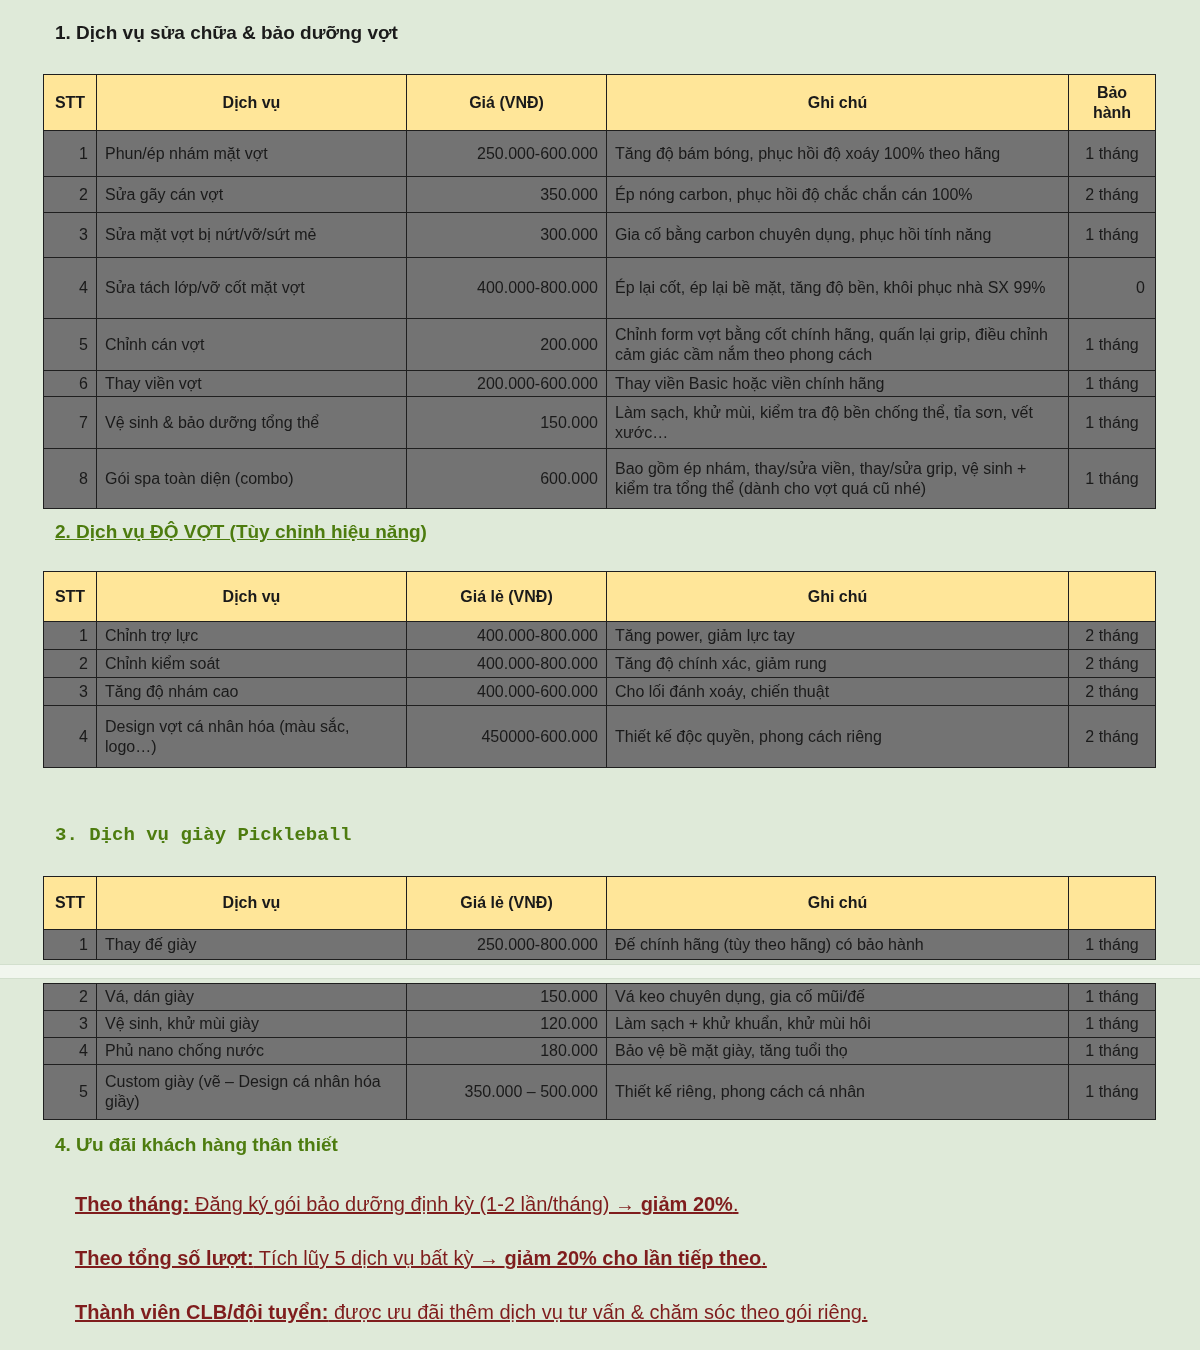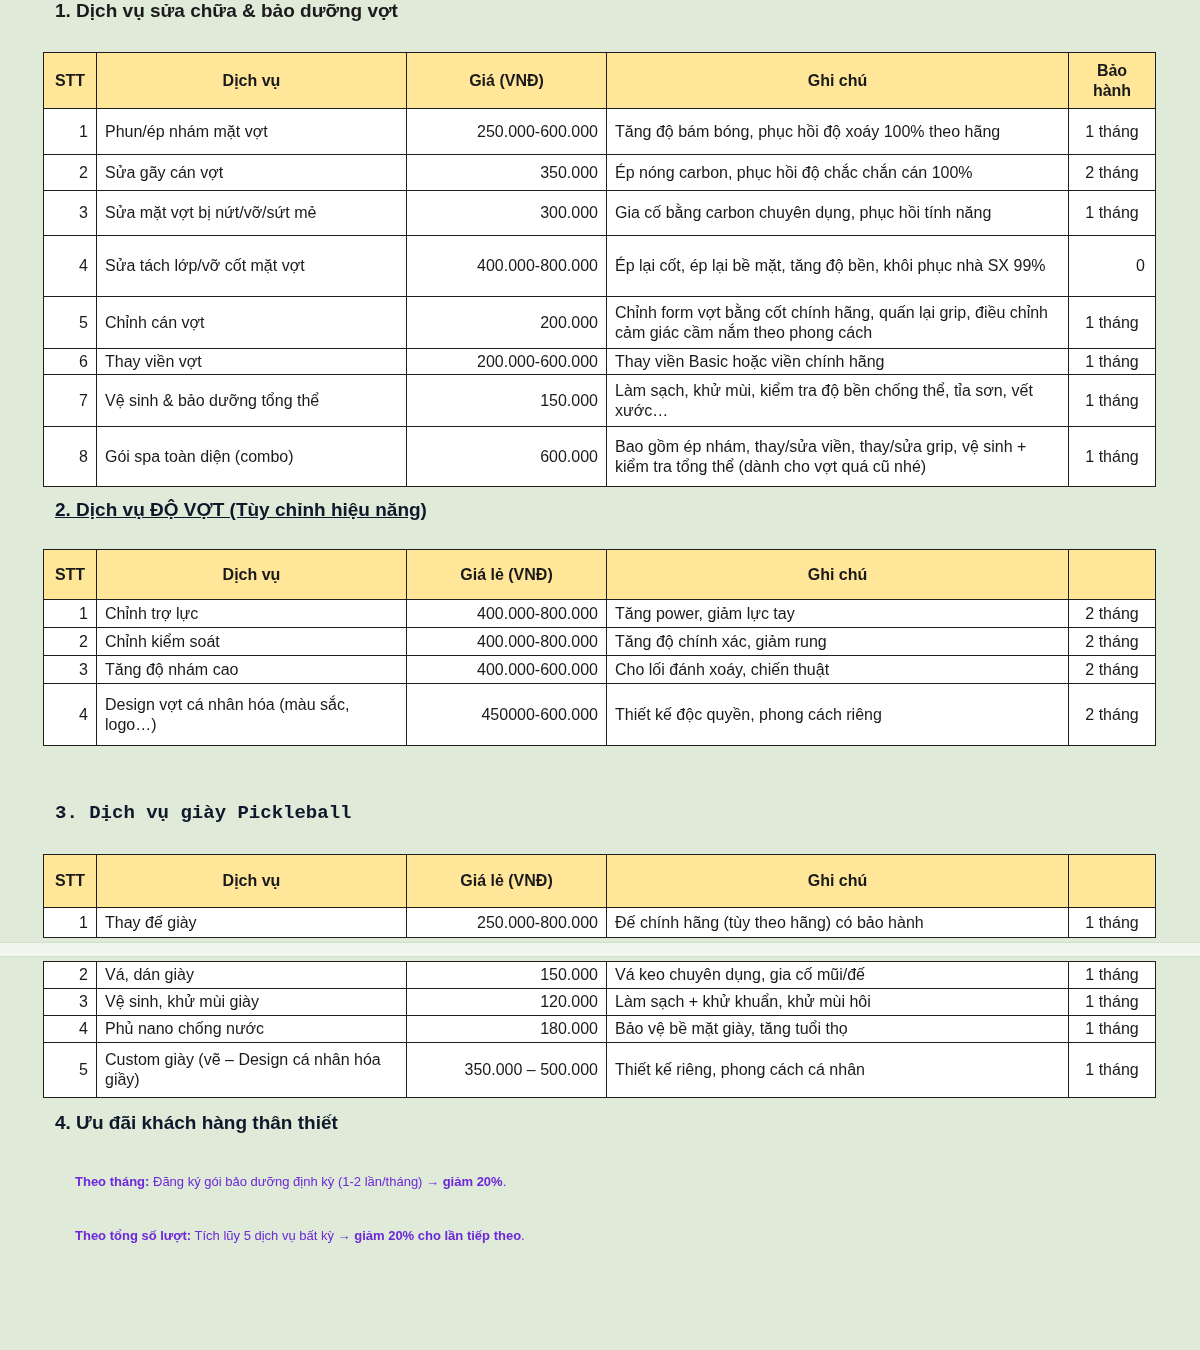--- a/index.html
+++ b/index.html
@@ -3,33 +3,33 @@
 <meta charset="utf-8">
 <style>
   html,body{margin:0;padding:0;}
   body{
     width:1200px;height:1350px;
     background:#dfead9;
     font-family:"Liberation Sans","DejaVu Sans",sans-serif;
     color:#1a1a1a;
     overflow:hidden;
   }
-  .page{}
+  .page{padding-top:22px;}
   .sec-title{
     margin:0 0 0 55px;
     font-size:19px;font-weight:bold;color:#1b1b1b;
     letter-spacing:0;
   }
-  .sec-title.red{color:#0f172a;}
+  .sec-title.red{color:#4d7c0f;}
   .sec-title.underline{text-decoration:underline;}
   table.svc{
     border-collapse:collapse;
     table-layout:fixed;
     margin-left:43px;
-    background:#ffffff;
+    background:#737373;
   }
   table.svc th, table.svc td{
     border:1.5px solid #1f1f1f;
     font-size:16px;
     line-height:20px;
     vertical-align:middle;
     padding:1px 8px;
     word-wrap:break-word;
   }
   table.svc th{
@@ -57,21 +57,21 @@
   .mt56{margin-top:56px;font-family:Liberation Mono, monospace;} .mt14{margin-top:14px;}
   .pagebreak{
     width:1200px;height:13px;
     background:#f1f6ee;
     border-top:1px solid #d2dfcd;
     border-bottom:1px solid #d2dfcd;
     margin:4px 0;
   }
   .offer{
     margin:34px 0 0 75px;
-    font-size:13px;line-height:20px;color:#6d28d9;
+    font-size:20px;line-height:20px;color:#7f1d1d;text-decoration:underline;
   }
   .offer.first{margin-top:38px;}
   .offer b{font-weight:bold;}
 </style>
 </head>
 <body>
 
 <div class="page">
 
   <h2 class="sec-title">1. Dịch vụ sửa chữa &amp; bảo dưỡng vợt</h2>
@@ -277,14 +277,17 @@
   </table>
 
   <h2 class="sec-title red mt14">4. Ưu đãi khách hàng thân thiết</h2>
 
   <p class="offer first">
     <b>Theo tháng:</b><span> Đăng ký gói bảo dưỡng định kỳ (1-2 lần/tháng) → </span><b>giảm 20%</b><span>.</span>
   </p>
   <p class="offer">
     <b>Theo tổng số lượt:</b><span> Tích lũy 5 dịch vụ bất kỳ → </span><b>giảm 20% cho lần tiếp theo</b><span>.</span>
   </p>
+  <p class="offer">
+    <b>Thành viên CLB/đội tuyển:</b><span> được ưu đãi thêm dịch vụ tư vấn &amp; chăm sóc theo gói riêng.</span><b></b><span></span>
+  </p>
 
 </div>
 
 </body></html>

